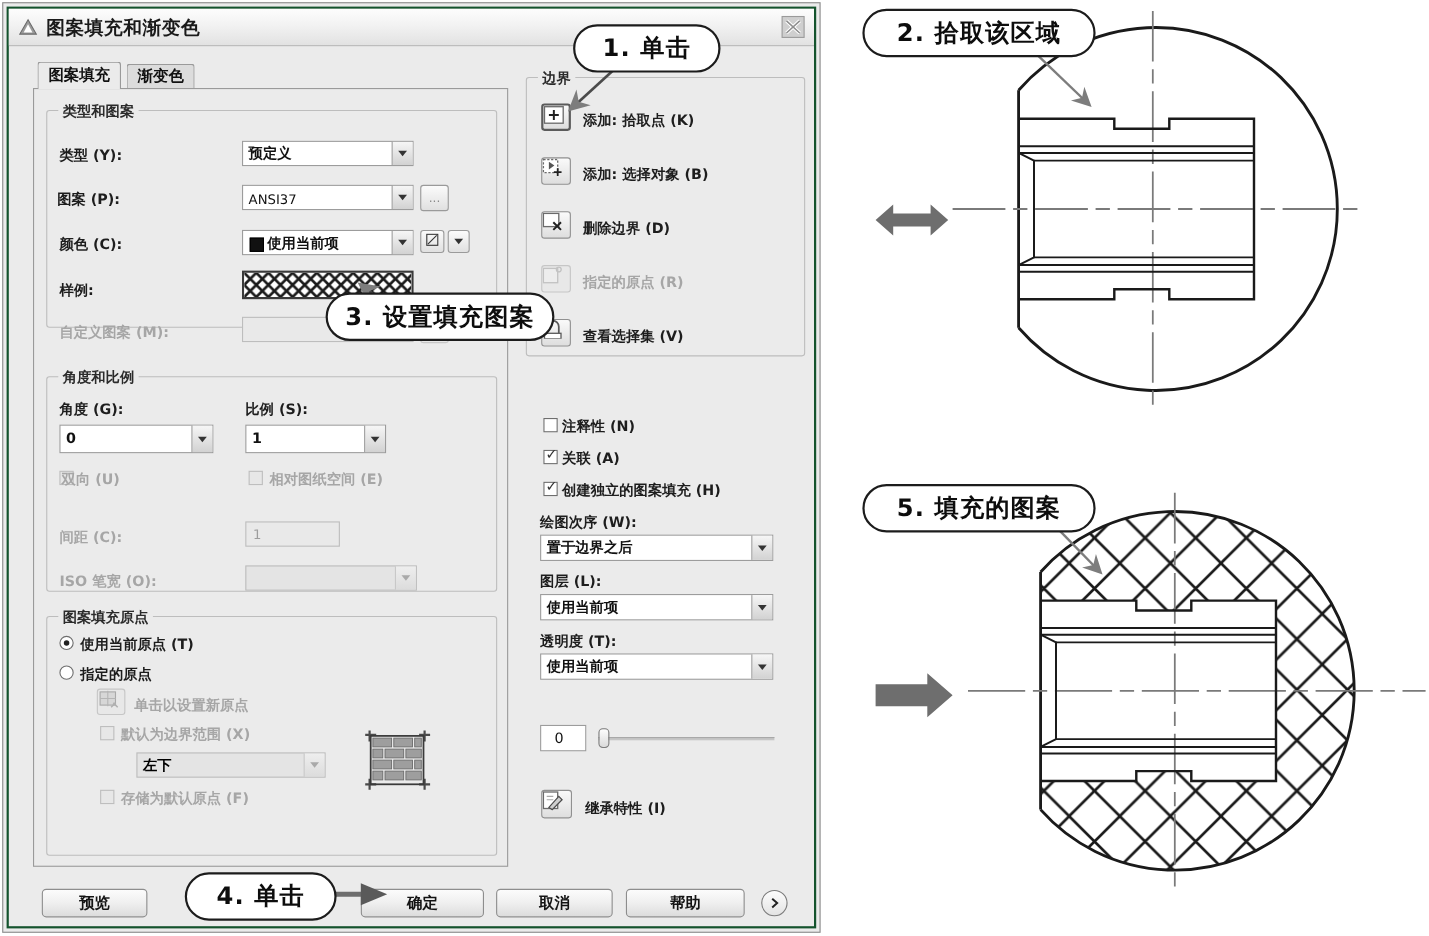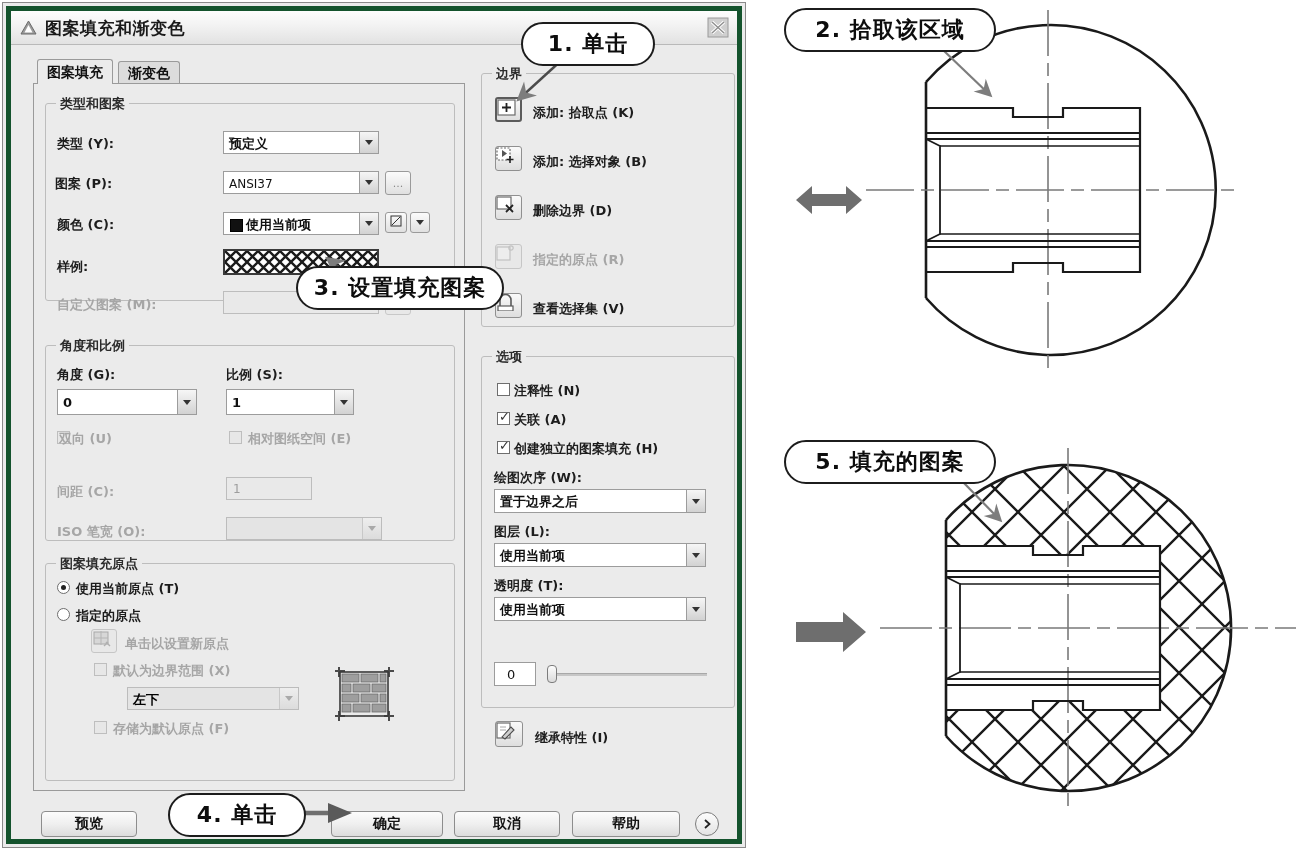--- a/index.html
+++ b/index.html
@@ -3,21 +3,21 @@
 <meta charset="utf-8">
 <style>
   html,body{margin:0;padding:0;background:#ffffff;}
   body{width:1299px;height:851px;position:relative;overflow:hidden;
        font-family:"DejaVu Sans","Liberation Sans",sans-serif;}
 
   
   #dialog{position:absolute;left:2px;top:2px;width:744px;height:846px;
           background:#ebebeb;border:1px solid #8a8a8a;box-sizing:border-box;}
   #dialog-inner{position:absolute;left:3px;top:3px;right:3px;bottom:3px;
-          background:#ebebeb;border:5px solid #14532d;box-sizing:border-box;}
+          background:#ebebeb;border:2px solid #14532d;box-sizing:border-box;}
 
   .titlebar{position:absolute;left:0;top:0;right:0;height:34px;
      background:linear-gradient(180deg,#fdfdfd 0%,#f2f2f2 45%,#e2e2e2 100%);
      border-bottom:1px solid #b9b9b9;box-sizing:border-box;}
   .title-text{position:absolute;left:34px;top:6px;font-size:17px;font-weight:bold;
      color:#1a1a1a;letter-spacing:0.5px;}
   .title-logo{position:absolute;left:8px;top:7px;width:19px;height:19px;}
   .close-btn{position:absolute;right:6px;top:4px;width:26px;height:24px;
      display:flex;align-items:center;justify-content:center;cursor:pointer;}
 
@@ -340,23 +340,20 @@
     <span class="lbl dim" style="left:522px;top:240px;">指定的原点 (R)</span>
 
     <div class="iconbtn" style="left:484px;top:282px;">
       <svg width="19" height="17" viewBox="0 0 19 17">
         <path d="M4 13 L4 6 A5.5 5.5 0 0 1 15 6 L15 13" fill="none" stroke="#5a5a5a" stroke-width="1.6"></path>
         <rect x="2" y="12" width="15" height="5" fill="#fff" stroke="#5a5a5a" stroke-width="1.2"></rect>
       </svg>
     </div>
     <span class="lbl" style="left:522px;top:289px;">查看选择集 (V)</span>
 
-    <div class="group" style="left:470px;top:345px;width:254px;height:352px;">
-      <span class="glabel">选项</span>
-    </div>
 
     <span class="cb" style="left:486px;top:372px;"></span>
     <span class="lbl" style="left:503px;top:371px;">注释性 (N)</span>
 
     <span class="cb" style="left:486px;top:401px;">
         <i class="tick">✓</i>
       </span>
     <span class="lbl" style="left:503px;top:400px;">关联 (A)</span>
 
     <span class="cb" style="left:486px;top:430px;">

